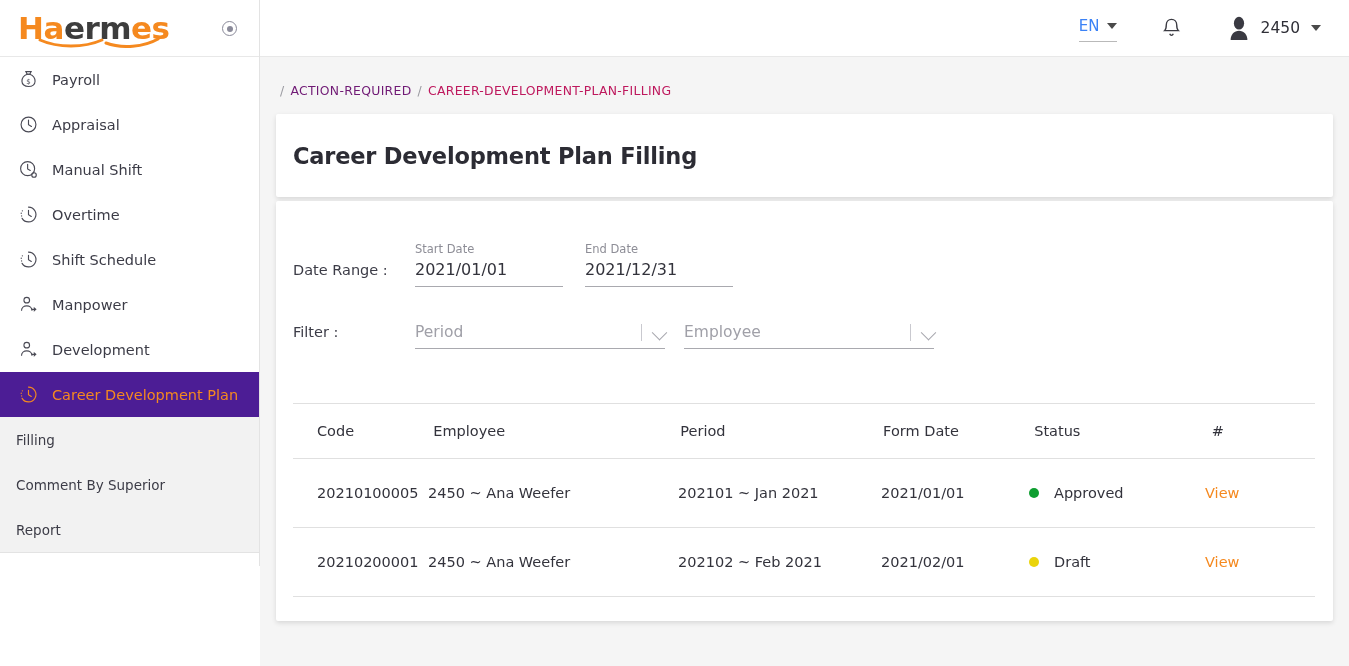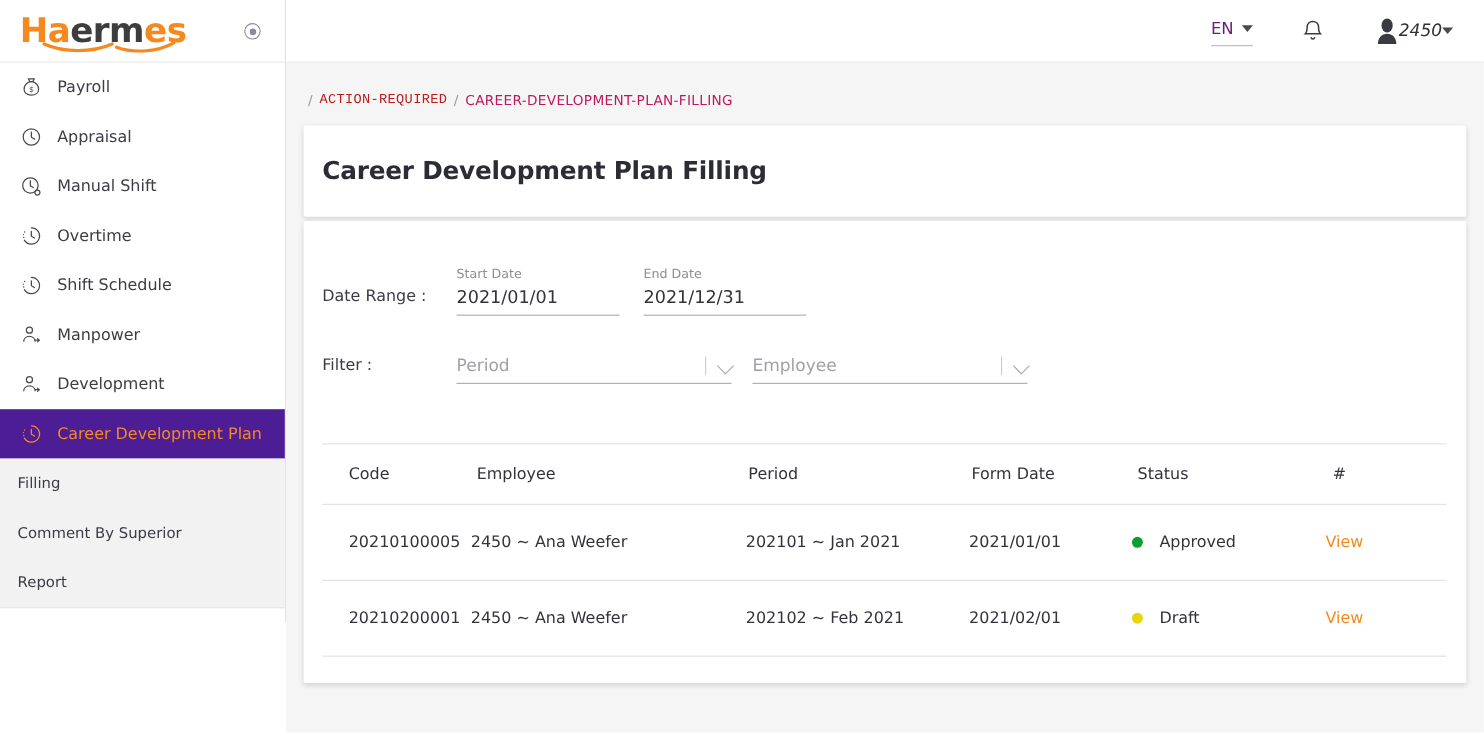--- a/index.html
+++ b/index.html
@@ -65,38 +65,38 @@
   
   .right { flex: 1; position: relative; height: 666px; background: #f5f5f5; }
   .topbar {
     height: 57px; background: #ffffff;
     border-bottom: 1px solid #e8e8e8;
     display: flex; align-items: center; justify-content: flex-end;
     padding-right: 28px; gap: 0px;
   }
   .lang {
     display: flex; align-items: center; gap: 7px;
-    font-size: 15px; color: #701a75; cursor: pointer;
+    font-size: 15px; color: #3b82f6; cursor: pointer;
     border-bottom: 1px solid #b9b9b9; padding-bottom: 6px; margin-bottom: -2px;
     margin-right: 42px;
   }
   .caret { width: 0; height: 0; border-left: 5px solid transparent; border-right: 5px solid transparent; border-top: 6px solid #4a4a4a; }
   .bell { margin-right: 44px; cursor: pointer; display:flex; }
-  .user { display: flex; align-items: center; cursor: pointer; font-style: italic; }
+  .user { display: flex; align-items: center; gap: 11px; cursor: pointer; }
   .user .uname { font-size: 15.5px; color: #2f2f37; }
 
   
   .content { padding: 0 16px 0 16px; position: relative; height: 609px; }
   .crumb {
     font-size: 12.4px; letter-spacing: 0.3px;
     color: #50505a; padding: 26px 0 16px 4px;
     display: flex; gap: 6px; align-items: center;
   }
   .crumb .sep { color: #9a9aa0; }
-  .crumb .hot { color: #b91c1c; cursor: pointer; font-family: Liberation Mono, monospace; }
+  .crumb .hot { color: #701a75; cursor: pointer; }
   .crumb .cur { color: #be185d; }
 
   .card {
     background: #ffffff;
     box-shadow: 0 2px 5px rgba(0,0,0,0.12);
     border-radius: 2px;
   }
   .title-card { height: 83px; display: flex; align-items: center; padding-left: 17px; }
   .page-title { font-size: 22.5px; font-weight: bold; color: #2c2c34; letter-spacing: -0.2px; }
 

